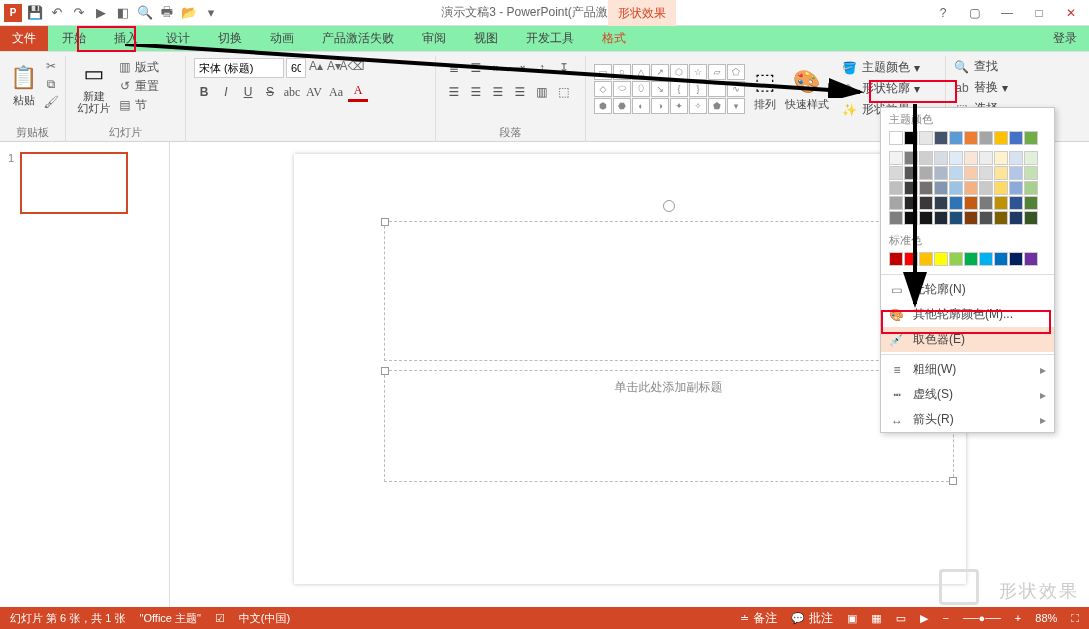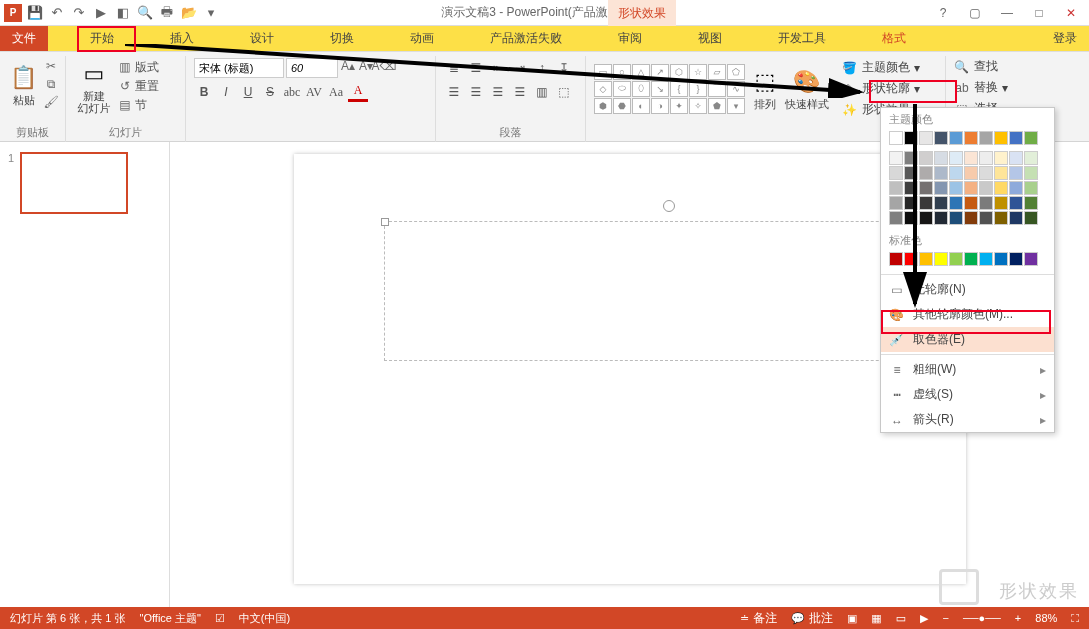--- a/index.html
+++ b/index.html
@@ -5,38 +5,38 @@
 * { margin:0; padding:0; box-sizing:border-box; font-family:"Microsoft YaHei","SimSun",sans-serif; font-size:12px; }
 body { width:1089px; height:629px; background:#fff; position:relative; overflow:hidden; }
 .titlebar { height:26px; background:#fff; border-bottom:1px solid #ddd; display:flex; align-items:center; position:relative; }
 .qat { display:flex; align-items:center; gap:4px; padding-left:4px; }
 .qat .icon { width:18px; height:18px; display:flex; align-items:center; justify-content:center; color:#666; font-size:13px; }
 .qat .pp-logo { width:18px; height:18px; background:#d24726; color:#fff; font-weight:bold; font-size:10px; display:flex; align-items:center; justify-content:center; }
 .title-center { position:absolute; left:50%; transform:translateX(-50%); color:#666; }
 .title-tools { position:absolute; left:608px; top:0; height:26px; padding:0 10px; background:#fce4d6; color:#d24726; display:flex; align-items:center; }
 .win-ctrls { position:absolute; right:6px; display:flex; gap:8px; }
 .win-ctrls span { width:24px; text-align:center; color:#666; }
-.menubar { height:26px; background:#fde047; border-bottom:1px solid #ddd; display:flex; align-items:stretch; }
+.menubar { height:26px; background:#86efac; border-bottom:1px solid #ddd; display:flex; align-items:stretch; }
 .menubar .file { background:#d24726; color:#fff; padding:0 12px; display:flex; align-items:center; }
-.menubar .tab { padding:0 14px; display:flex; align-items:center; color:#444;margin-left:28px; }
+.menubar .tab { padding:0 14px; display:flex; align-items:center; color:#444; }
 .menubar .tab.fmt { color:#d24726; }
 .menubar .login { margin-left:auto; padding:0 12px; display:flex; align-items:center; color:#444; }
 .ribbon { height:90px; background:#f3f3f3; border-bottom:1px solid #d4d4d4; display:flex; position:relative; padding-top:4px; }
 .grp { border-right:1px solid #ddd; padding:2px 8px 0 8px; position:relative; height:86px; }
 .grp .lbl { position:absolute; bottom:2px; left:0; right:0; text-align:center; color:#777; font-size:11px; }
 .big-btn { display:flex; flex-direction:column; align-items:center; width:40px; }
 .big-btn .ic { width:32px; height:32px; display:flex; align-items:center; justify-content:center; font-size:22px; }
 .big-btn .tx { font-size:11px; text-align:center; color:#444; line-height:1.1; }
 .row { display:flex; align-items:center; gap:3px; }
 .col { display:flex; flex-direction:column; gap:2px; }
 .small { font-size:11px; color:#555; display:flex; align-items:center; gap:2px; }
 .ic16 { width:16px; height:16px; display:inline-flex; align-items:center; justify-content:center; color:#666; font-size:12px; }
 .font-sel { display:flex; gap:2px; margin-bottom:4px; }
 .font-sel input { height:20px; font-size:11px; border:1px solid #ccc; background:#fff; padding:0 4px; }
-.fs-name { width:90px; } .fs-size { width:52px;font-style:italic; }
+.fs-name { width:90px; } .fs-size { width:20px; }
 .font-btns { display:flex; gap:2px; }
 .font-btns span,.para-btns span { width:20px; height:20px; display:flex; align-items:center; justify-content:center; color:#555; font-family:"Times New Roman",serif; }
 .para-btns { display:flex; gap:2px; margin-bottom:4px; }
 .shapes-gal { display:grid; grid-template-columns:repeat(8,18px); grid-auto-rows:16px; gap:1px; }
 .shapes-gal span { border:1px solid #bbb; background:#fff; font-size:9px; display:flex; align-items:center; justify-content:center; color:#888; }
 .shape-opts { display:flex; flex-direction:column; gap:2px; margin-left:6px; }
 .shape-opts .opt { display:flex; align-items:center; gap:4px; font-size:11px; color:#444; padding:1px 4px; }
 .edit-col { display:flex; flex-direction:column; gap:4px; }
 .edit-col .opt { display:flex; align-items:center; gap:4px; font-size:11px; color:#444; }
 .workspace { display:flex; height:465px; background:#fff; }
@@ -303,20 +303,23 @@
   <div class="thumb-pane">
     <div class="thumb">
       <div class="num">1</div>
       <div class="th"></div>
     </div>
   </div>
   <div class="slide-area">
     <div class="slide">
       <div class="ph1">
           <div class="rot"></div>
+        </div>
+      <div class="ph2">
+          <span>单击此处添加副标题</span>
         </div>
     </div>
   </div>
 </div>
 
 <div class="dropdown">
   <div class="dd-sec">主题颜色</div>
   <div class="sw-row" id="theme-top">
       <div class="sw" style="background: rgb(255, 255, 255);"></div>
       <div class="sw" style="background: rgb(0, 0, 0);"></div>

